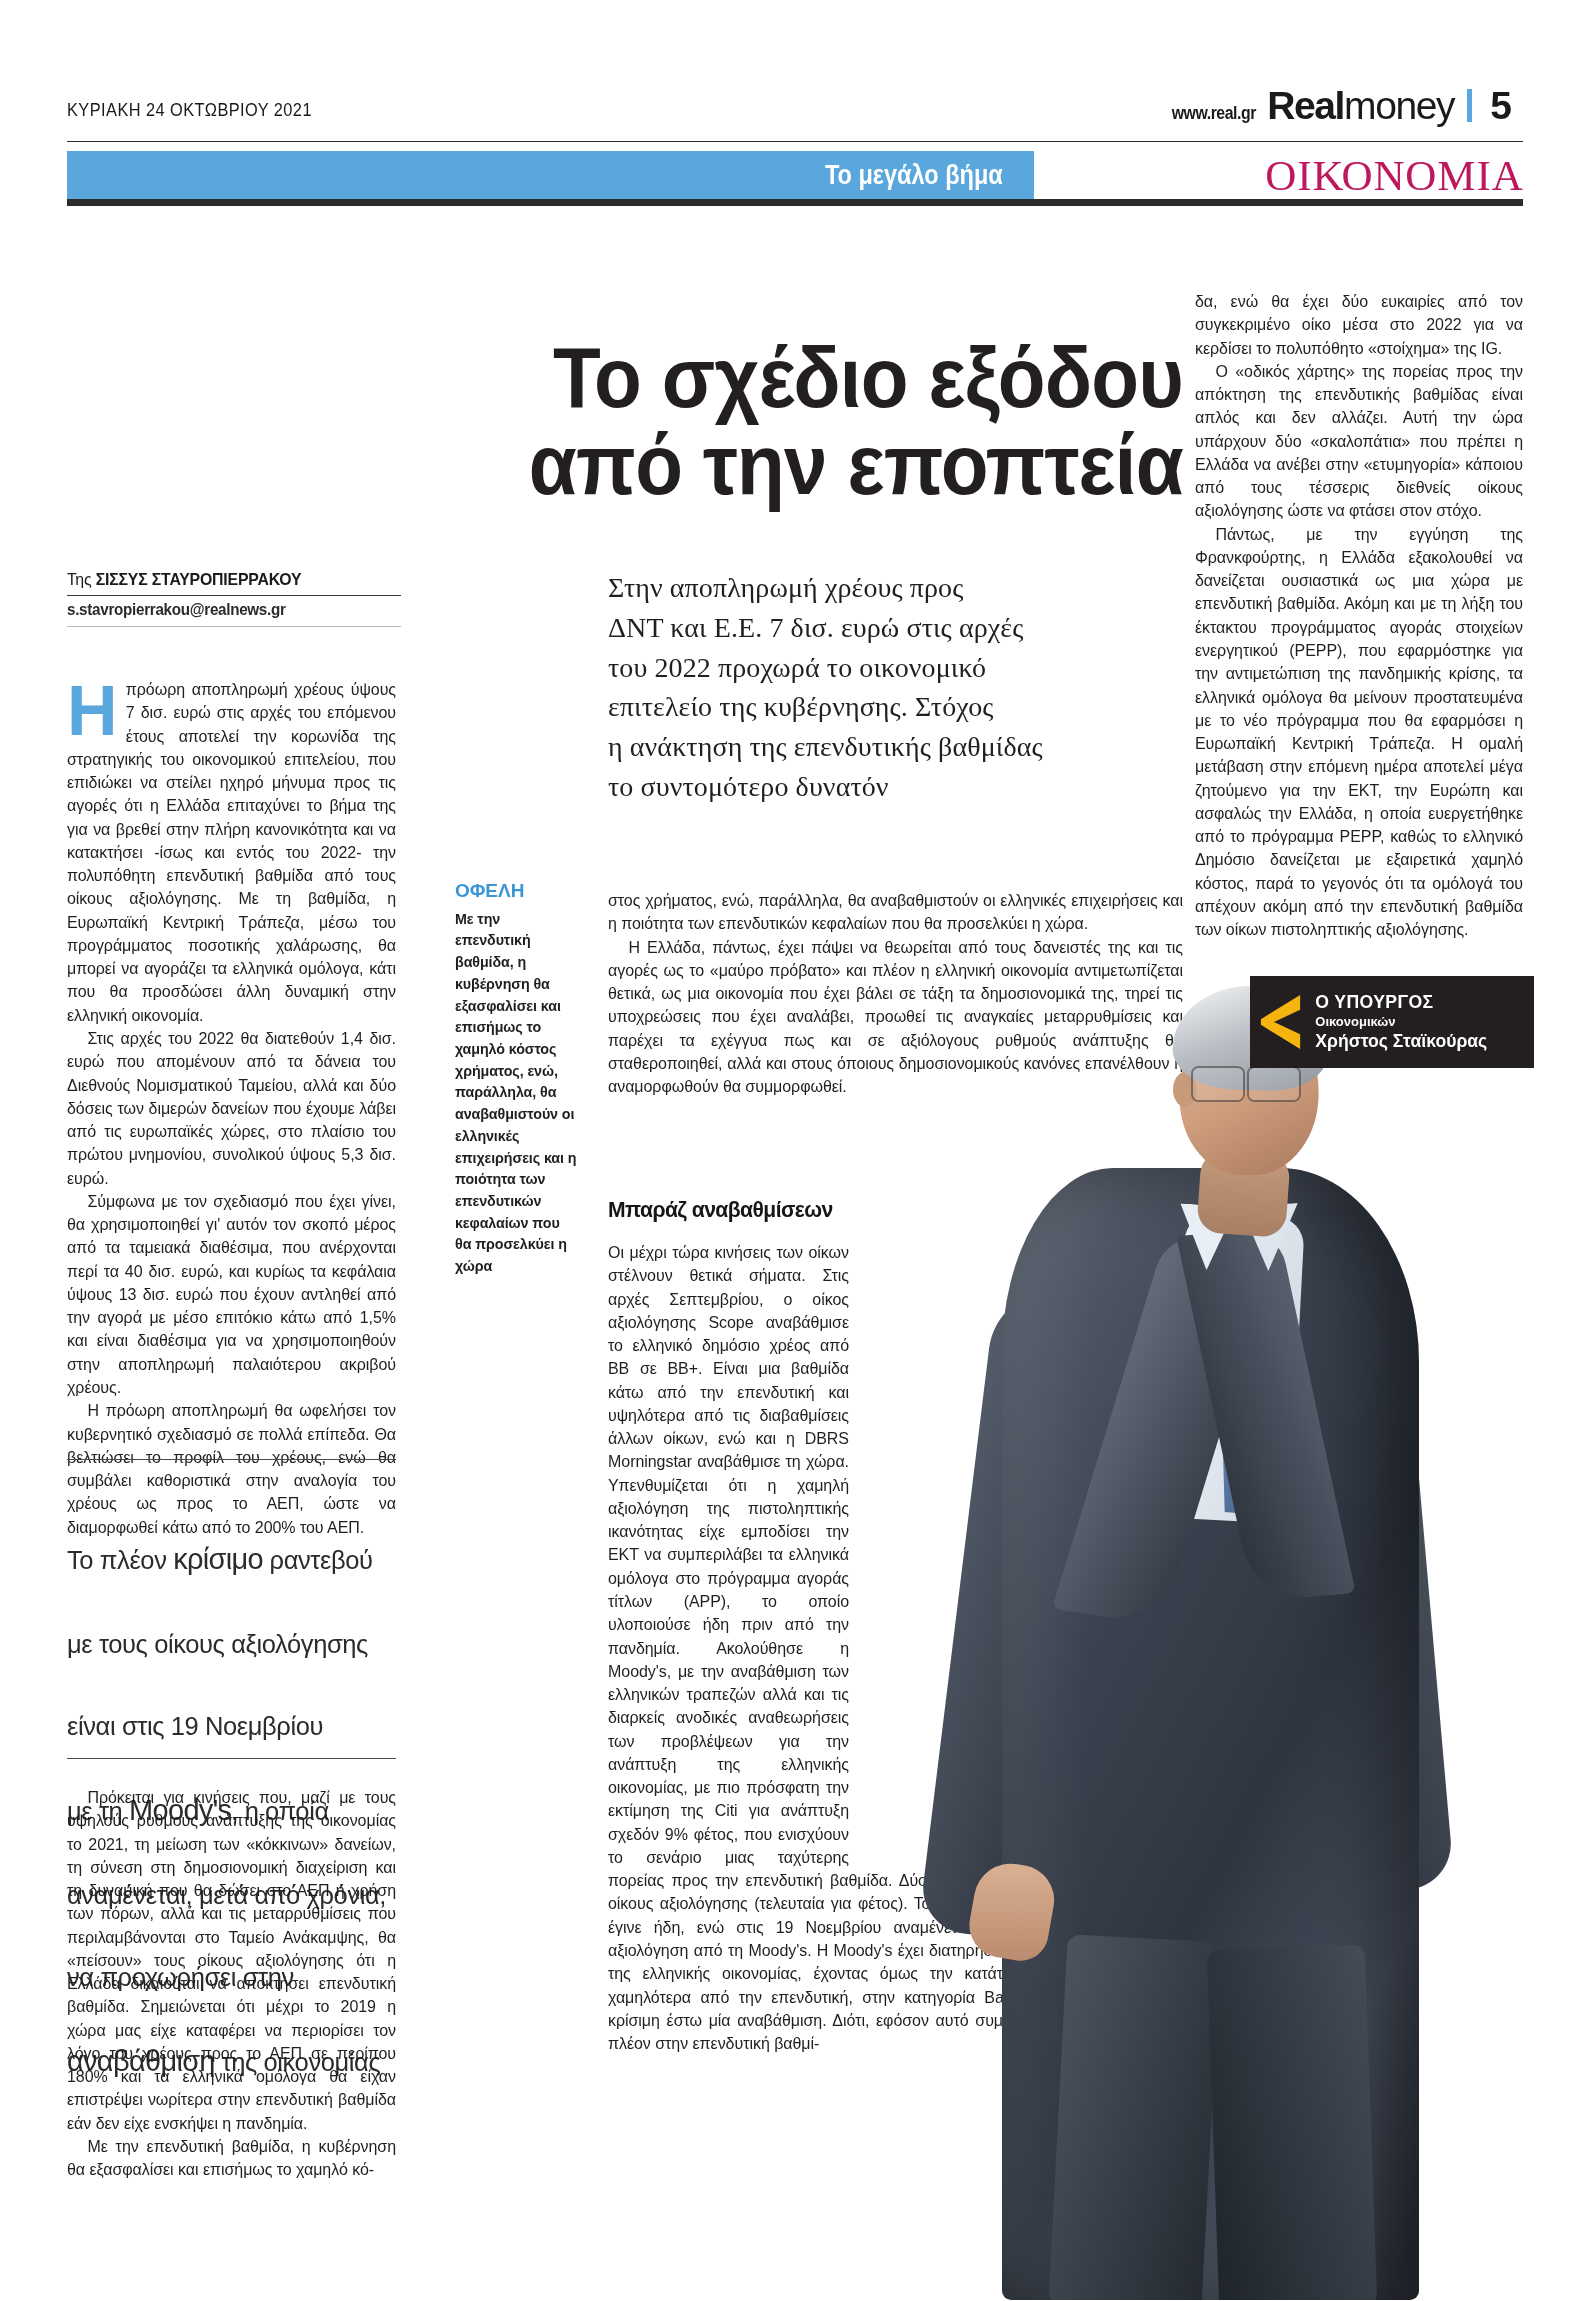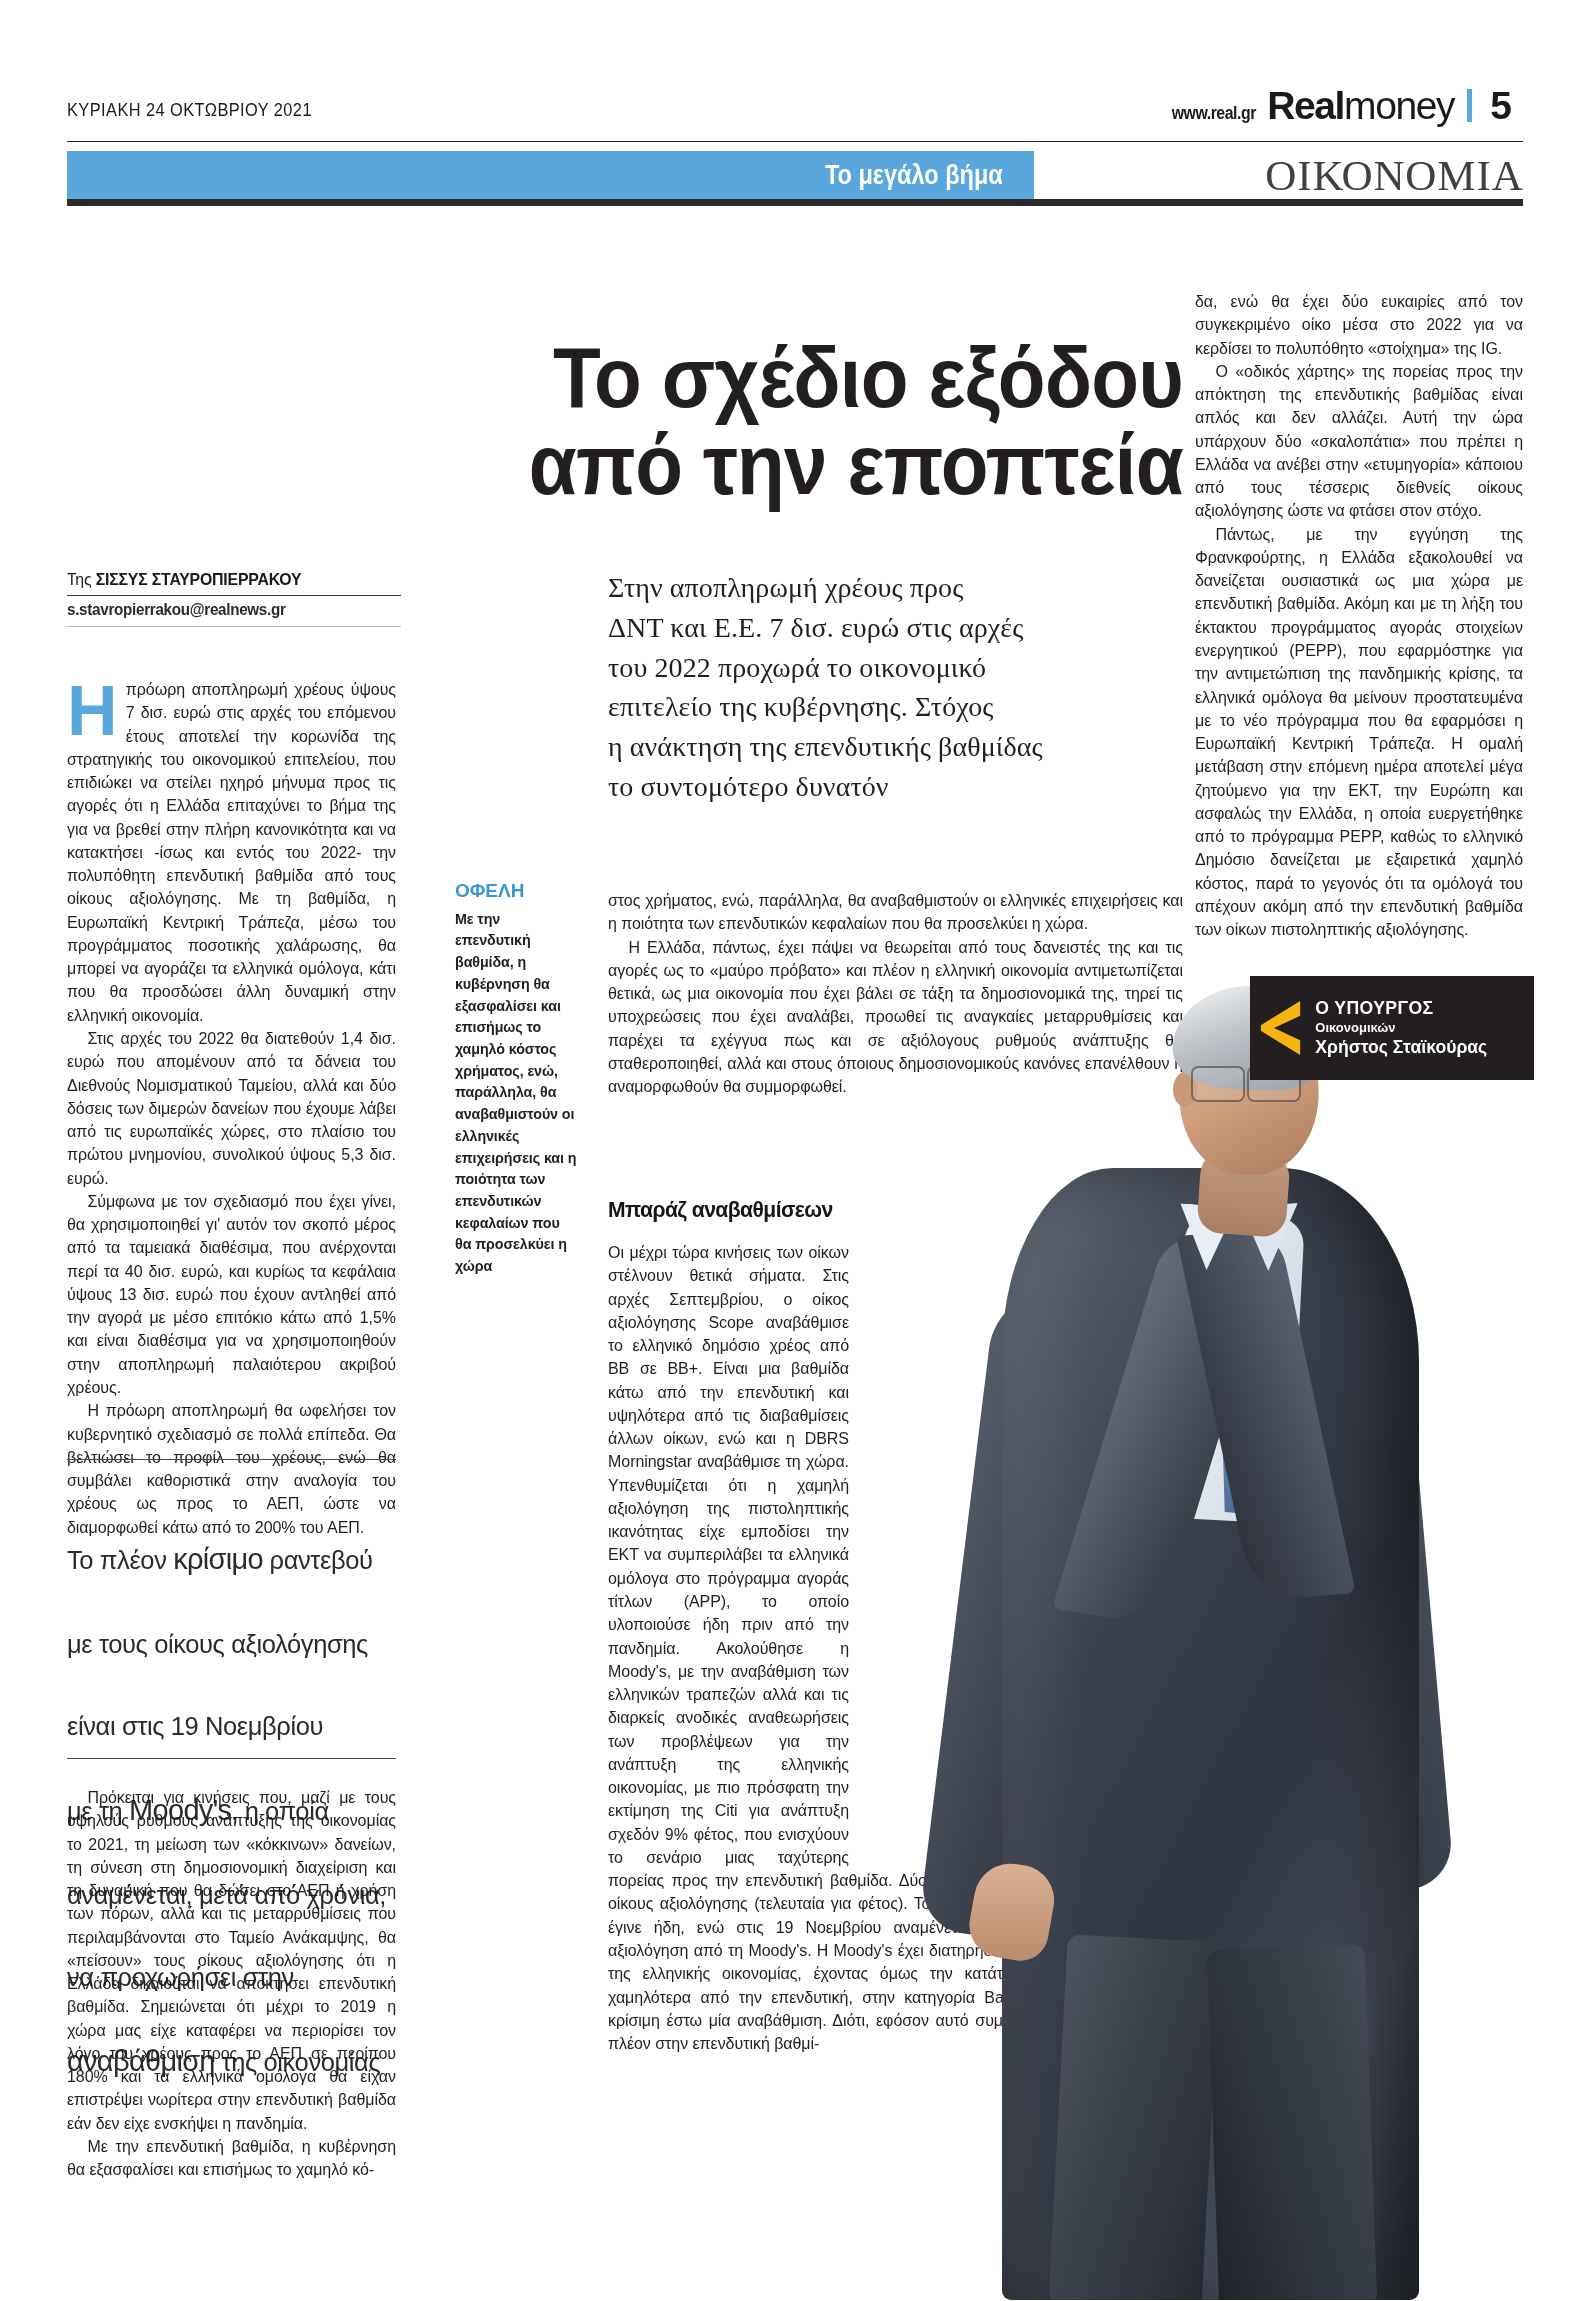--- a/index.html
+++ b/index.html
@@ -114,21 +114,21 @@
     position: absolute;
     left: 1095px;
     top: 151px;
     width: 436px;
     height: 48px;
     display: flex;
     align-items: center;
     justify-content: flex-end;
     padding-right: 7.4px;
     box-sizing: border-box;
-    color: #404040;
+    color: #be185d;
     font-family: "Liberation Serif", serif;
     font-size: 43px;
     letter-spacing: 0.9px;
     line-height: 1;
     white-space: nowrap;
   }
   .section-underline {
     position: absolute;
     left: 67px;
     top: 199px;
@@ -436,21 +436,21 @@
     border-radius: 13px;
     transform: rotate(-2deg);
   }
 
   
   .caption-box {
     position: absolute;
     left: 1250px;
     top: 976px;
     width: 284px;
-    height: 104px;
+    height: 92px;
     background: #231f20;
     display: flex;
     align-items: center;
     box-sizing: border-box;
     padding: 0 7.4px 0 9.3px;
   }
   .caption-box .chev {
     width: 43px; height: 58px; flex: 0 0 auto; margin-right: 13px;
   }
   .caption-box .cap-text { color: #fff; line-height: 1.28; }

